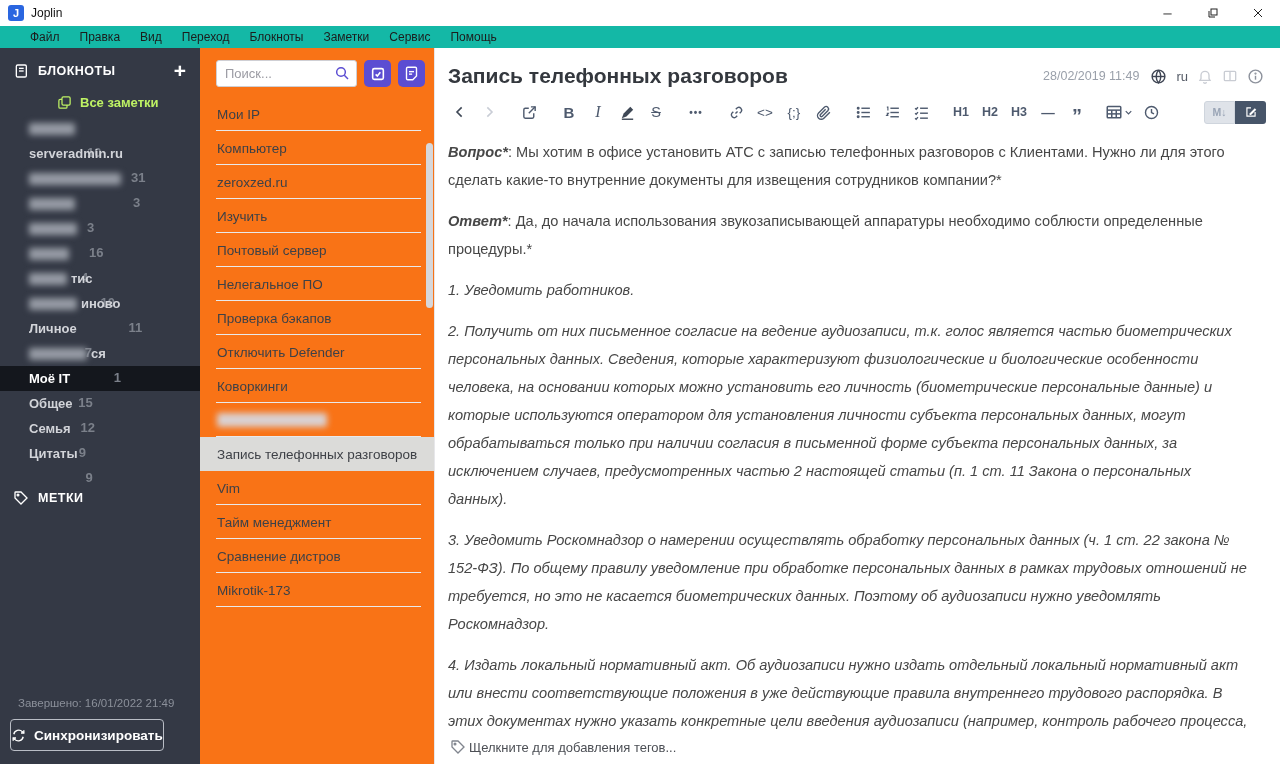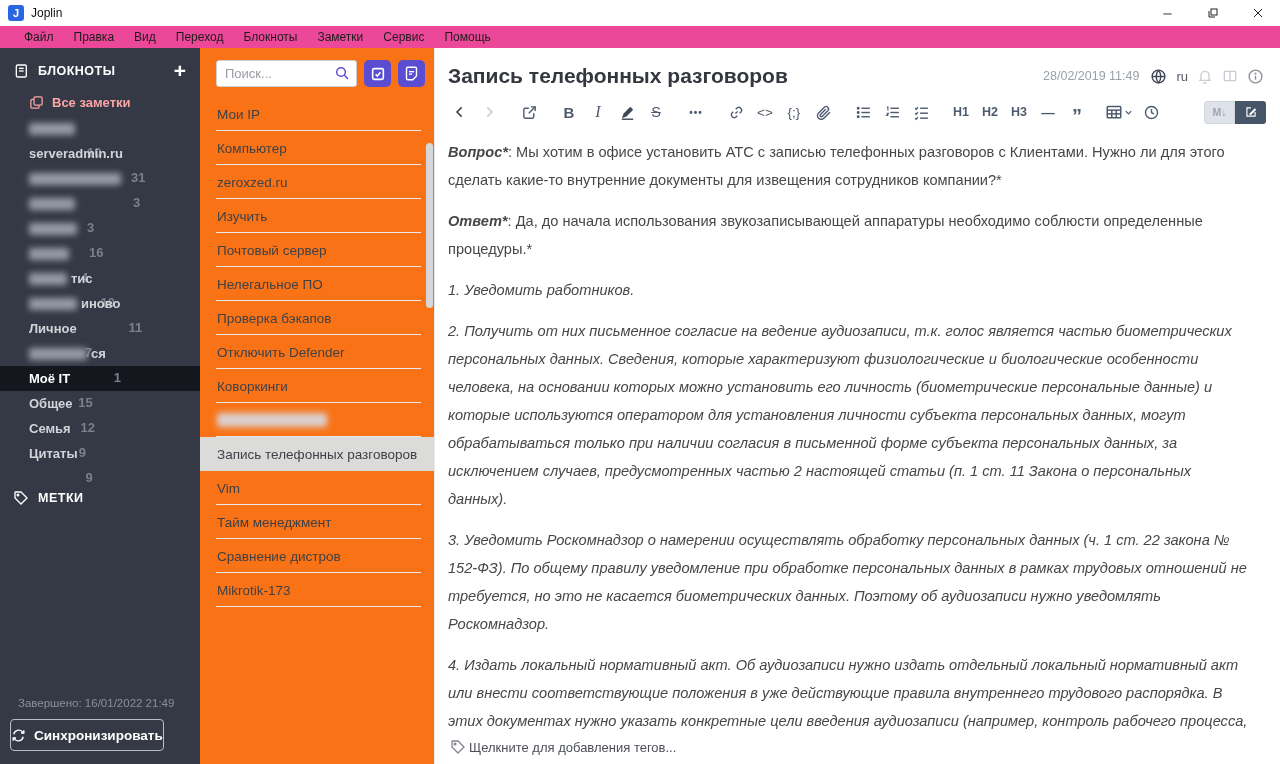--- a/index.html
+++ b/index.html
@@ -6,31 +6,31 @@
   html,body { width:1280px; height:764px; overflow:hidden; background:#fff;
               font-family:"Liberation Sans", sans-serif; }
 
   
   .titlebar { height:26px; display:flex; align-items:center; padding-left:8px; background:#fff; }
   .logo { width:16px; height:16px; border-radius:3px; background:#2a66e0; color:#fff;
           font-size:11px; font-weight:bold; display:flex; align-items:center; justify-content:center; }
   .win-title { font-size:12px; color:#111; margin-left:7px; }
   .win-controls { margin-left:auto; display:flex; height:100%; }
   .win-btn { width:45px; height:100%; display:flex; align-items:center; justify-content:center; color:#222; }
-  .menubar { height:22px; display:flex; align-items:center; padding-left:14px; background:#ec4899; }
+  .menubar { height:22px; display:flex; align-items:center; padding-left:20px; background:#14b8a6; }
   .menu-item { font-size:12px; color:#1c1c1c; padding:2px 10px; cursor:default; }
 
   .app { display:flex; height:716px; }
 
   
   .sidebar { width:200px; background:#343945; color:#d6d8dc; display:flex; flex-direction:column; flex-shrink:0; }
   .sb-head { display:flex; align-items:center; padding:15px 14px 11px 13px; color:#fff; }
   .sb-head-label { font-size:12.5px; font-weight:bold; letter-spacing:.5px; margin-left:9px; }
   .sb-plus { margin-left:auto; font-size:21px; font-weight:bold; color:#fff; line-height:16px; }
-  .sb-allnotes { display:flex; align-items:center; padding:5px 0 6px 29px; color:#fca5a5; font-size:13px; font-weight:bold; }
+  .sb-allnotes { display:flex; align-items:center; padding:5px 0 6px 29px; color:#bef264; font-size:13px; font-weight:bold;margin-left:28px; }
   .sb-allnotes span { margin-left:8px; }
   .sb-item { display:flex; align-items:center; height:25px; padding-left:29px; font-size:13px;
              font-weight:bold; color:#d2d4d9; white-space:nowrap; }
   .sb-item.selected { background:#14171d; color:#fff; }
   .sb-count { color:#7b808a; margin-left:8px;margin-top:47px; }
   .redact { display:inline-block; height:12px; border-radius:2px; background:#969ba5;
             filter:blur(3px); margin-right:4px; flex-shrink:0; }
   .sb-tags-head { display:flex; align-items:center; padding:24px 14px 8px 13px; color:#fff; }
   .sb-footer { margin-top:auto; padding:0 10px 13px 10px; }
   .sb-sync-status { font-size:11.5px; color:#8b909a; padding:0 0 10px 8px; }

